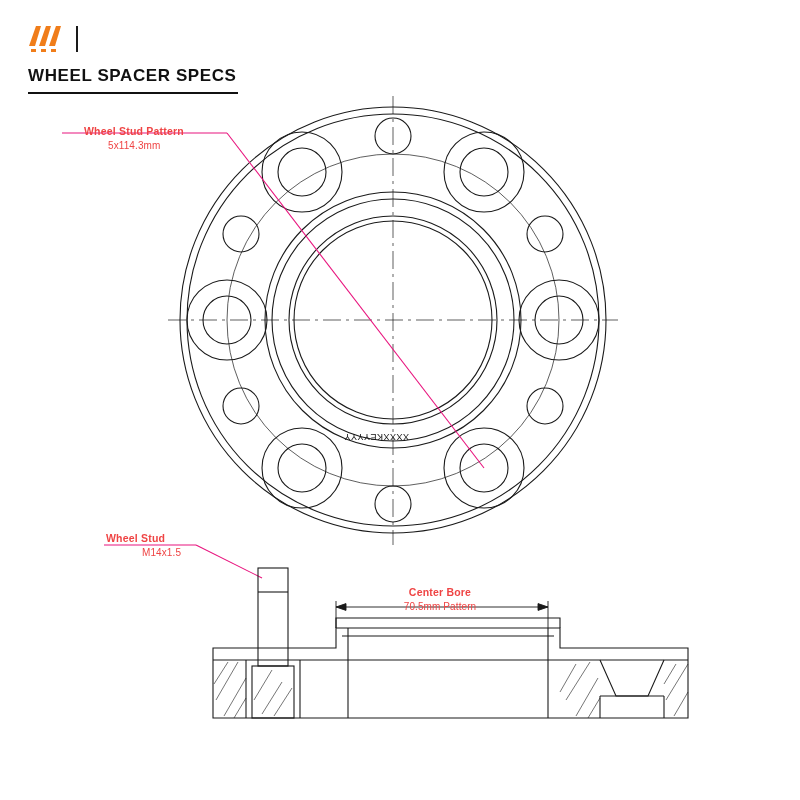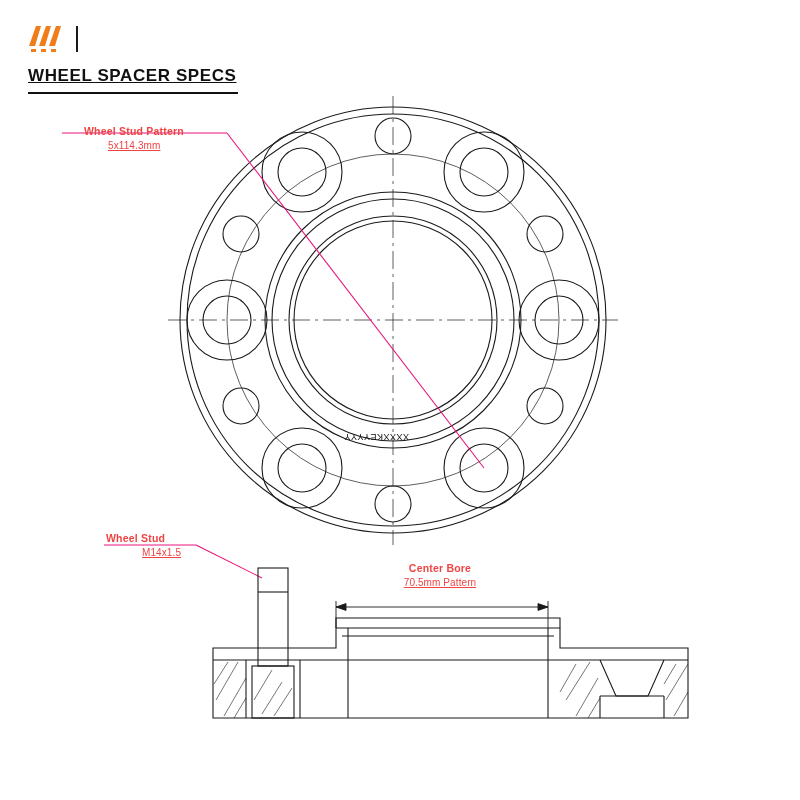--- a/index.html
+++ b/index.html
@@ -52,21 +52,20 @@
     letter-spacing: 0.5px;
     color: #111111;
     line-height: 1;
   }
   .subtitle {
     margin-top: 10px;
     font-weight: bold;
     font-size: 17px;
     letter-spacing: 0.6px;
     color: #111111;
-    text-decoration: underline;
   }
   .header-rule {
     position: absolute;
     left: 28px;
     top: 92px;
     width: 210px;
     height: 2px;
     background: #111111;
   }
 
@@ -88,32 +87,31 @@
   }
   .callout .c-title {
     font-weight: bold;
     font-size: 10.5px;
     letter-spacing: 0.2px;
   }
   .callout .c-value {
     font-size: 10px;
     margin-top: 3px;
     letter-spacing: 0.1px;
-    text-decoration: underline;
   }
 
   .callout-stud-pattern { left: 84px; top: 125px; }
   .callout-stud-pattern .c-value { margin-left: 24px; }
 
   .callout-wheel-stud { left: 106px; top: 532px; }
   .callout-wheel-stud .c-value { margin-left: 36px; }
 
   .callout-center-bore {
     left: 330px;
-    top: 562px;
+    top: 586px;
     width: 220px;
     text-align: center;
   }
   .callout-center-bore .c-title { display: block; }
   .callout-center-bore .c-value { display: block; }
 
   .etch-text {
     position: absolute;
     left: 344px;
     top: 432px;

